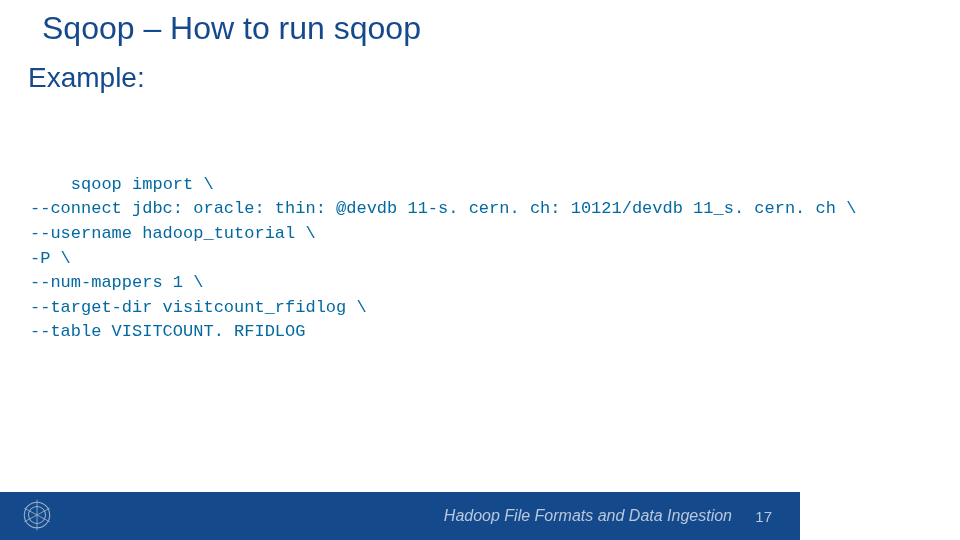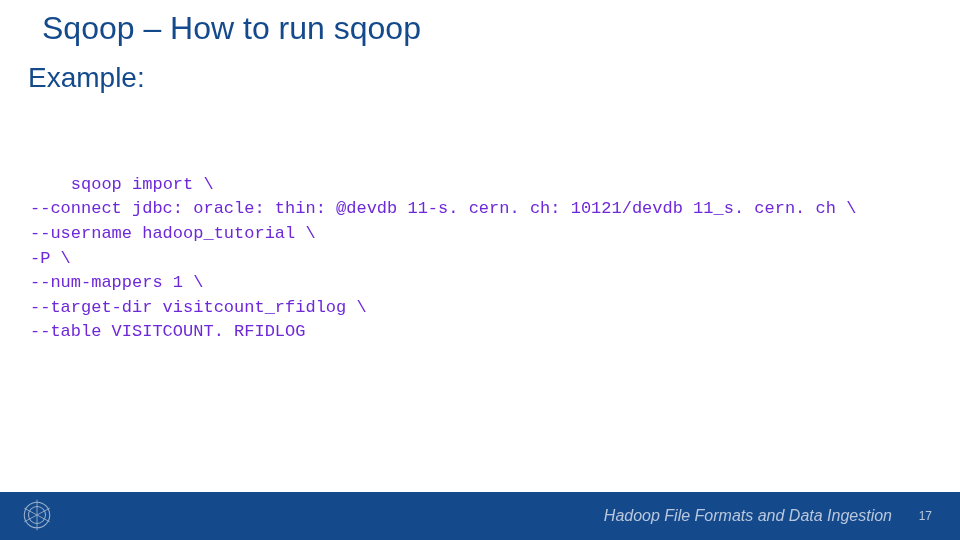--- a/index.html
+++ b/index.html
@@ -1,24 +1,24 @@
 <!DOCTYPE html>
 <html><head>
 <meta charset="utf-8">
 <style>
   * { margin: 0; padding: 0; box-sizing: border-box; }
   html, body { width: 960px; height: 540px; font-family: Arial, Helvetica, sans-serif; background: #fff; overflow: hidden; }
   .slide { position: relative; width: 960px; height: 540px; }
   .title { position: absolute; left: 42px; top: 10px; font-size: 32px; color: #144a8c; font-weight: 400; }
   .subtitle { position: absolute; left: 28px; top: 62px; font-size: 28px; color: #144a8c; font-weight: 400; }
-  .code-block { position: absolute; left: 30px; top: 148px; font-family: "Courier New", Courier, monospace; font-size: 17px; line-height: 1.45; color: #6d28d9; white-space: pre; }
-  .footer { position: absolute; left: 0; bottom: 0; width: 960px; height: 48px; background: #144a8c; display: flex; align-items: center; }
+  .code-block { position: absolute; left: 30px; top: 148px; font-family: "Courier New", Courier, monospace; font-size: 17px; line-height: 1.45; color: #0369a1; white-space: pre; }
+  .footer { position: absolute; left: 0; bottom: 0; width: 800px; height: 48px; background: #144a8c; display: flex; align-items: center; }
   .footer-logo { position: absolute; left: 20px; bottom: 8px; width: 34px; height: 34px; }
   .footer-text { position: absolute; right: 68px; color: #b9c7dc; font-size: 16px; font-style: italic; font-family: Arial, sans-serif; }
-  .footer-num { position: absolute; right: 28px; color: #b9c7dc; font-size: 12px; font-family: Arial, sans-serif; }
+  .footer-num { position: absolute; right: 28px; color: #b9c7dc; font-size: 15px; font-family: Arial, sans-serif; }
   .logo-circle { fill: none; stroke: #9db2cc; stroke-width: 1.2; }
   .logo-line { stroke: #9db2cc; stroke-width: 1; }
 </style>
 </head>
 <body>
 
 <div class="slide">
 
   <div class="title">Sqoop – How to run sqoop</div>
   <div class="subtitle">Example:</div>

